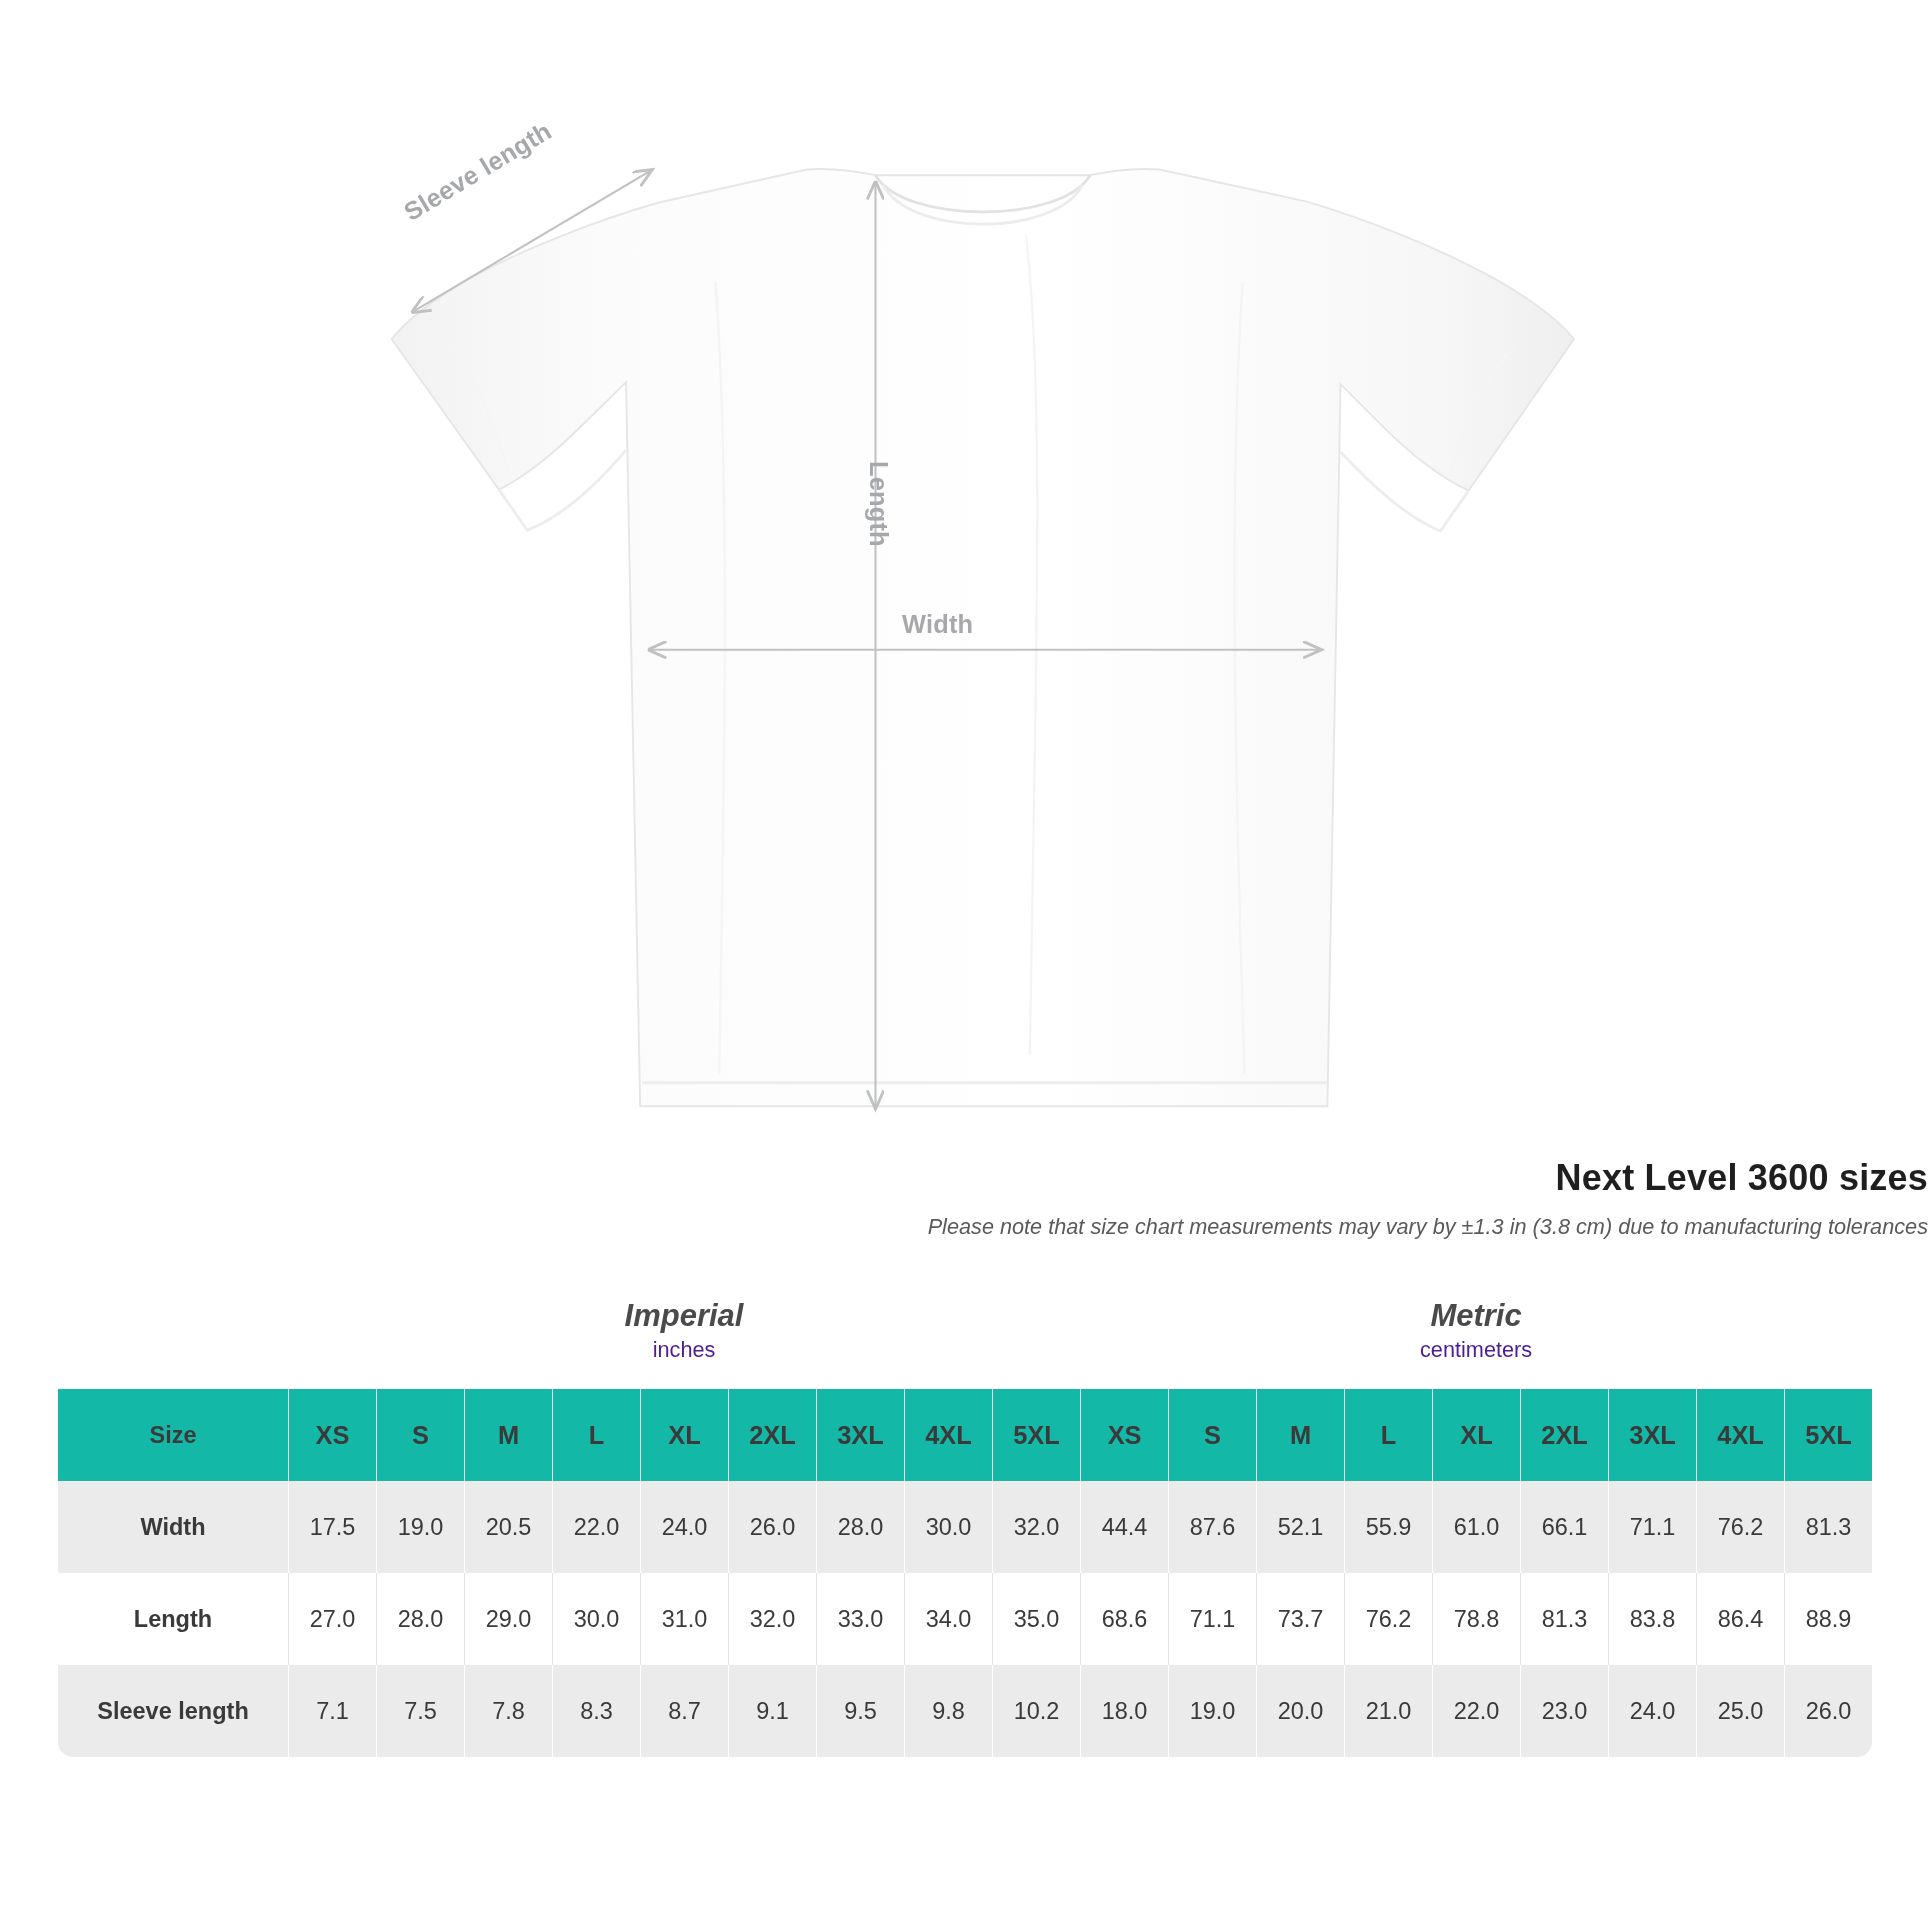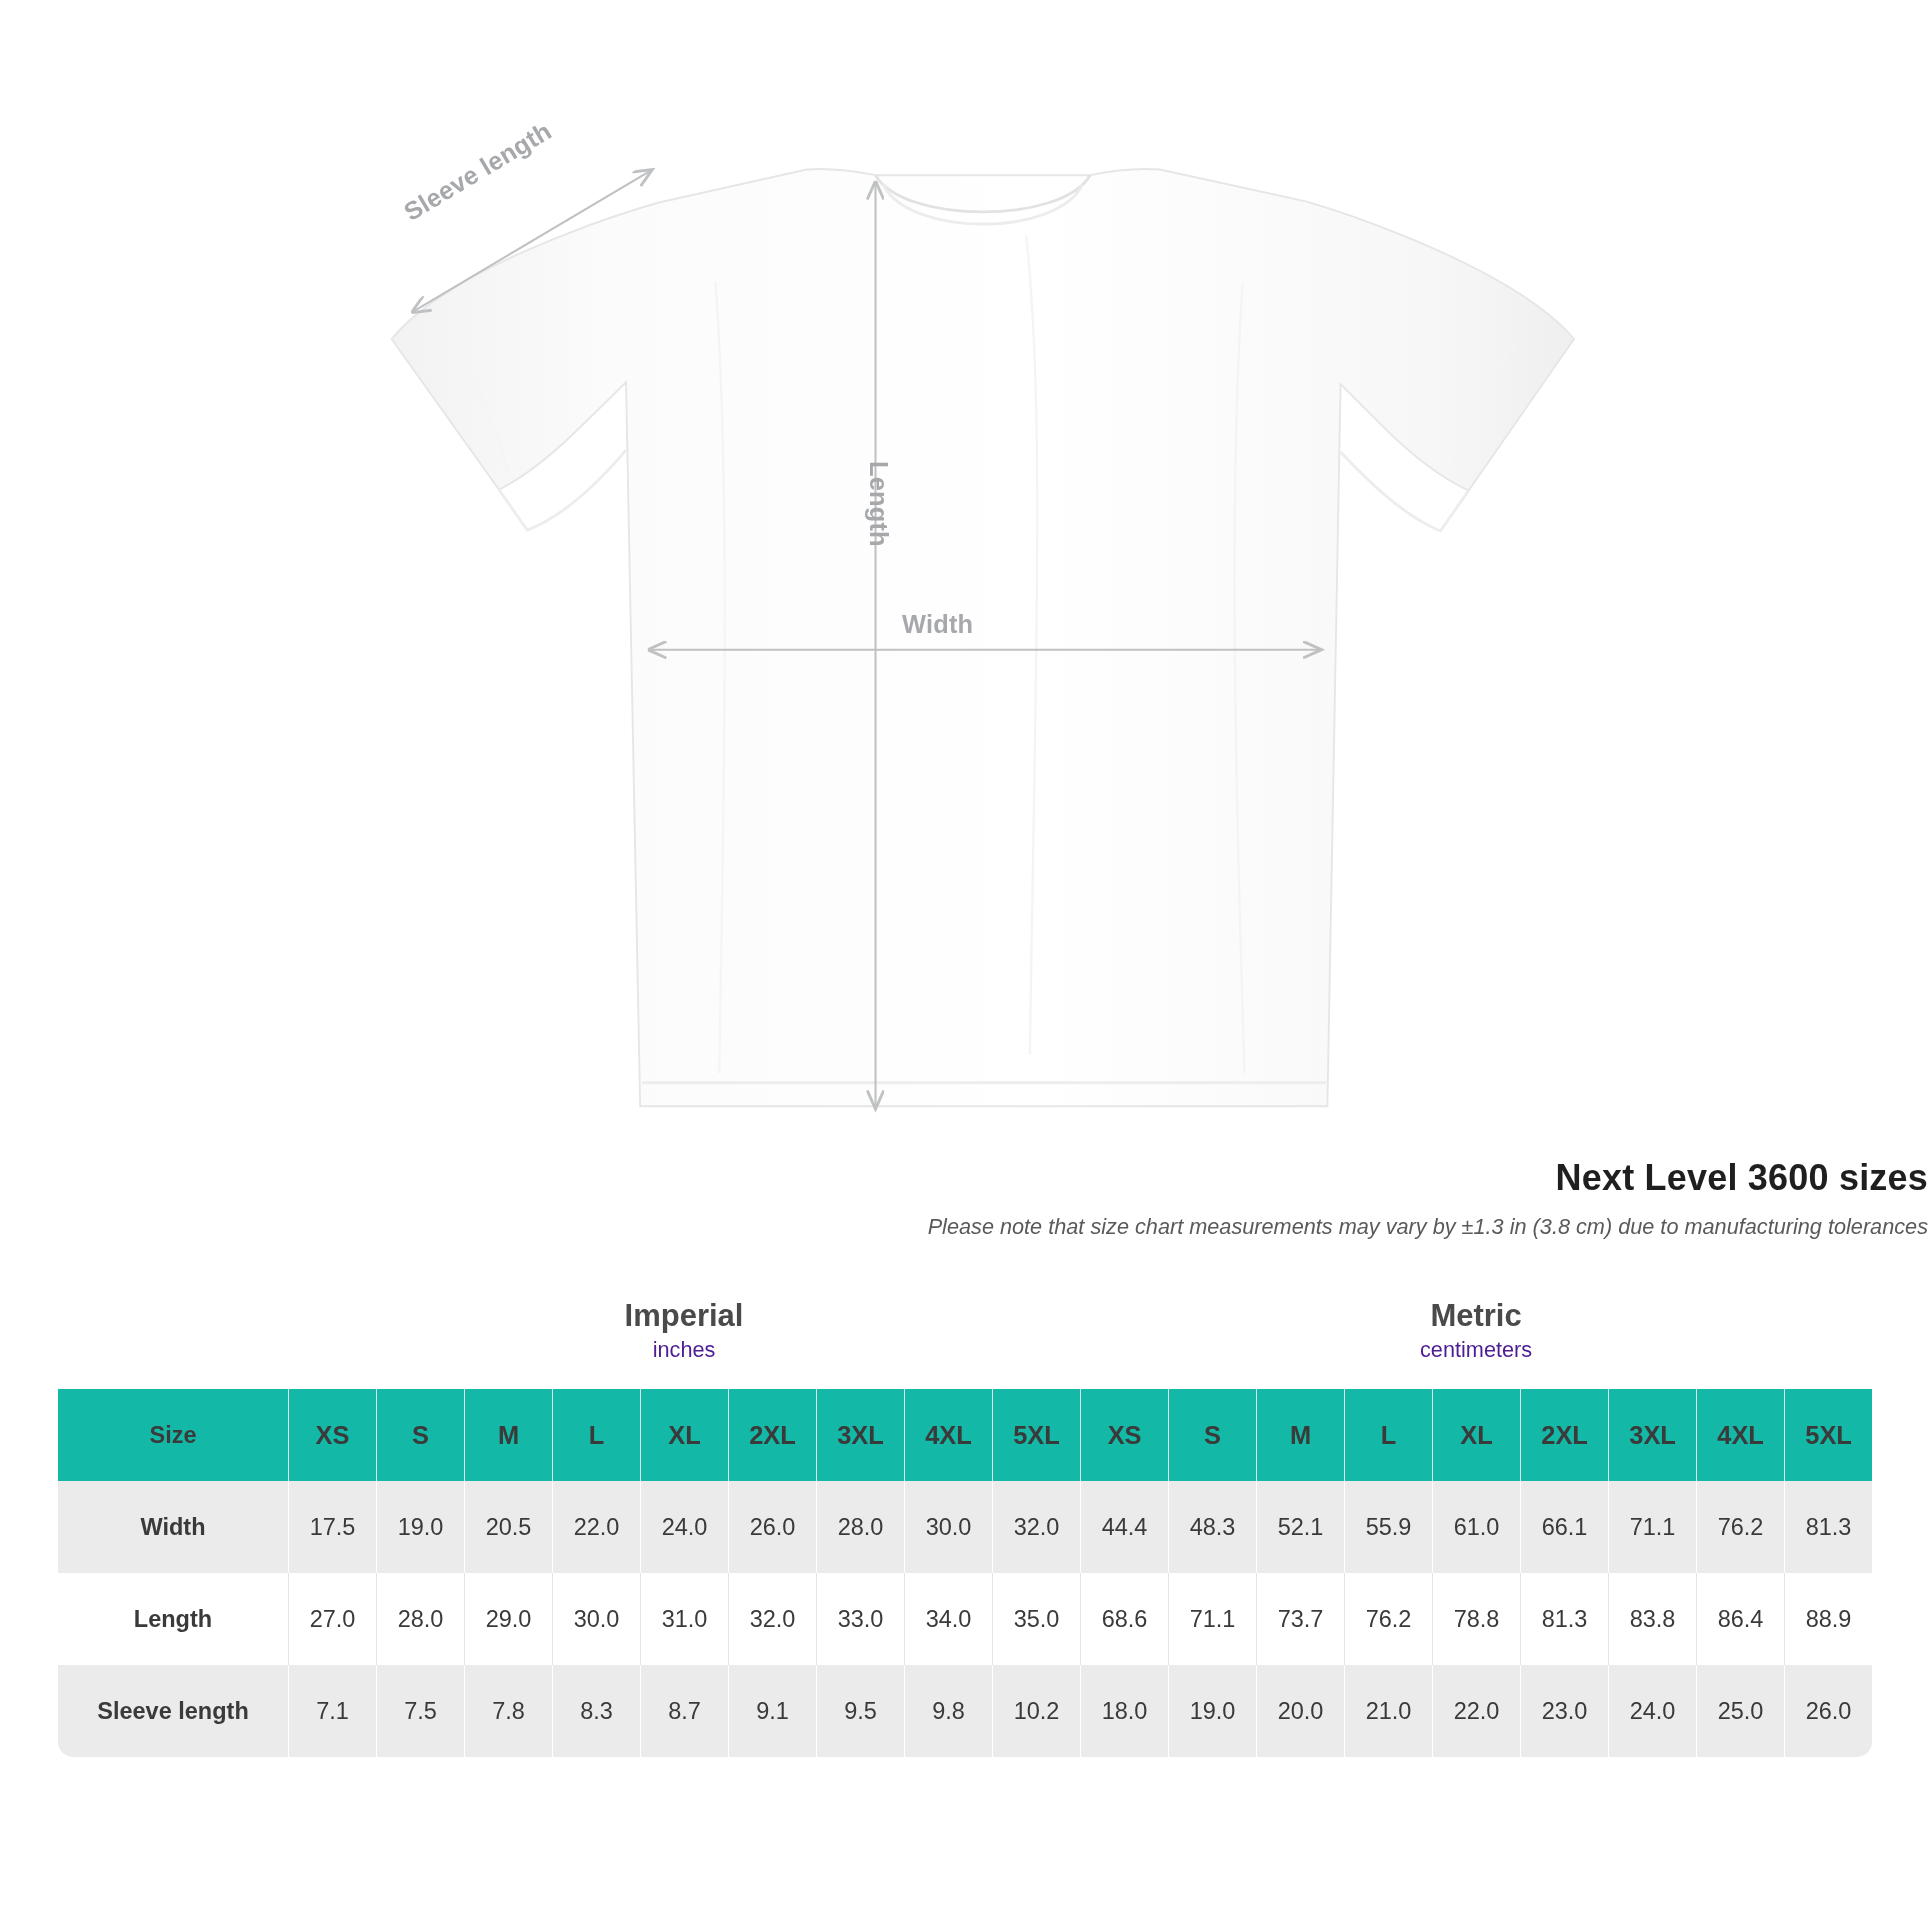--- a/index.html
+++ b/index.html
@@ -95,20 +95,21 @@
     background: #ffffff;
   }
   .unit-head {
     height: 113px;
     background: #ebebeb;
     color: #4d4d4d;
   }
   .unit-head .u-name {
     font-size: 31px;
     font-weight: bold;
+    font-style: italic;
     color: #4a4a4a;
     line-height: 1.15;
   }
   .unit-head .u-sub {
     font-size: 21.7px;
     color: #4c1d95;
     line-height: 1.5;
   }
   .corner-cell {
     background: #ebebeb;
@@ -279,21 +280,21 @@
           <td class="val-cell">17.5</td>
           <td class="val-cell">19.0</td>
           <td class="val-cell">20.5</td>
           <td class="val-cell">22.0</td>
           <td class="val-cell">24.0</td>
           <td class="val-cell">26.0</td>
           <td class="val-cell">28.0</td>
           <td class="val-cell">30.0</td>
           <td class="val-cell">32.0</td>
           <td class="val-cell">44.4</td>
-          <td class="val-cell">48.3</td>
+          <td class="val-cell">87.6</td>
           <td class="val-cell">52.1</td>
           <td class="val-cell">55.9</td>
           <td class="val-cell">61.0</td>
           <td class="val-cell">66.1</td>
           <td class="val-cell">71.1</td>
           <td class="val-cell">76.2</td>
           <td class="val-cell">81.3</td>
         </tr>
 
         <tr class="row-plain">

